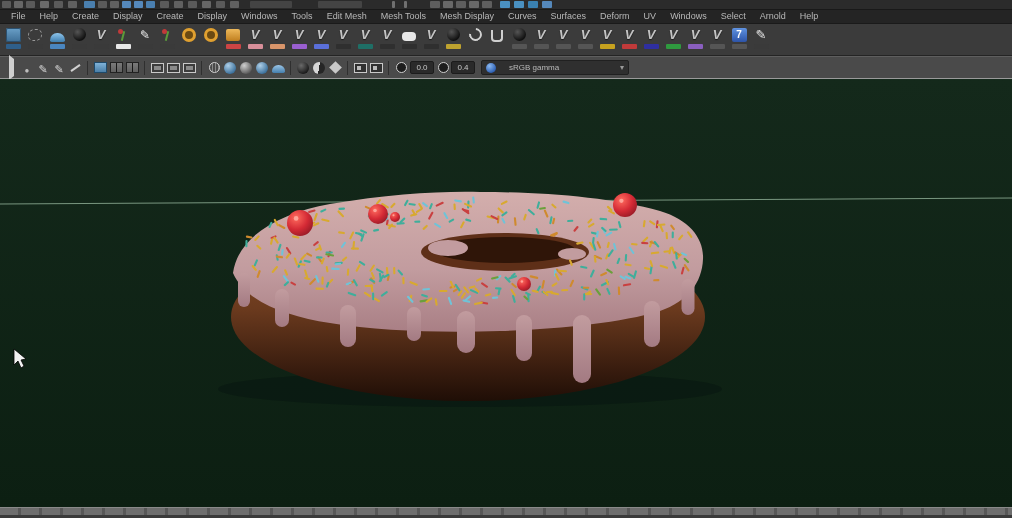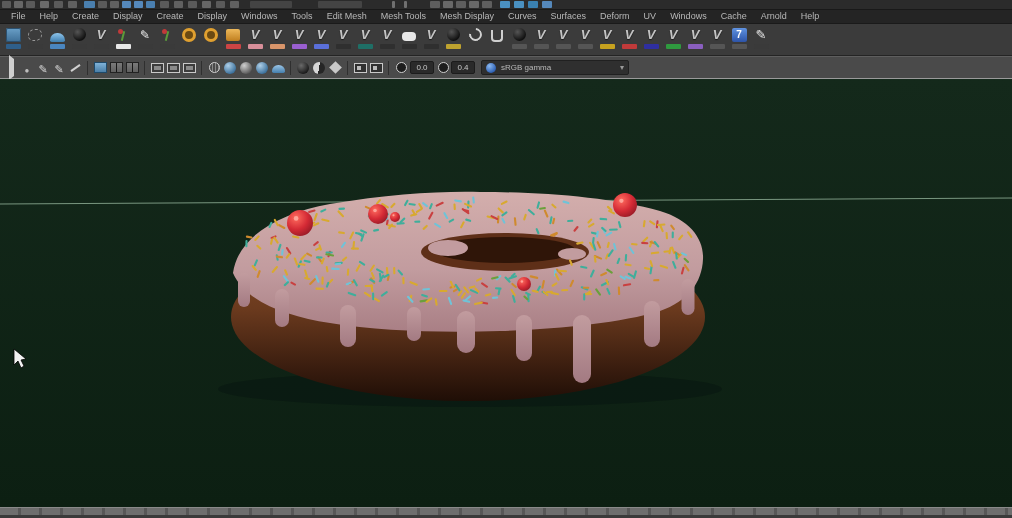--- a/index.html
+++ b/index.html
@@ -89,21 +89,21 @@
   .pi-boxp { width:13px; height:10px; border:1px solid #c9c9c9; background:#303030; }
   .pi-boxp::after { content:""; display:block; width:4px; height:4px; margin:2px; background:#bbb; }
   .pi-circD{ width:11px; height:11px; border-radius:50%; border:1px solid #cfcfcf; background:#1d1d1d; }
   .pt-val { min-width:24px; height:13px; background:#2a2a2a; border:1px solid #1c1c1c;
             color:#c8c8c8; font-size:8px; line-height:11px; text-align:center;
             border-radius:2px; margin:0 3px 0 1px; padding:0 3px; }
   #view-transform { display:flex; align-items:center; height:15px; background:#2f2f2f;
             border:1px solid #202020; border-radius:2px; margin-left:3px; width:148px; padding:0 4px; }
   #vt-cm-icon { width:10px; height:10px; border-radius:50%; flex:0 0 auto;
             background:radial-gradient(circle at 35% 30%, #8ab8f0, #2a5cb0 75%); }
-  #vt-label { flex:1; color:#b8b8b8; font-size:8px; padding-left:5px; white-space:nowrap;
+  #vt-label { flex:1; color:#b8b8b8; font-size:8px; padding-left:13px; white-space:nowrap;
             overflow:hidden; }
   #vt-arrow { color:#9a9a9a; font-size:8px; }
 
   
   #viewport { position:absolute; left:0; top:79px; width:1012px; height:428px;
               background:linear-gradient(var(--vp-top,#14291b), var(--vp-bottom,#0c1f12));
               overflow:hidden; }
   #scene { position:absolute; left:0; top:0; }
   #camera-label { position:absolute; left:0; top:414px; width:1012px; text-align:center;
               color:#a9b6a9; font-size:9px; letter-spacing:.5px; }
@@ -164,21 +164,21 @@
       <span class="menu-item">Windows</span>
       <span class="menu-item">Tools</span>
       <span class="menu-item">Edit Mesh</span>
       <span class="menu-item">Mesh Tools</span>
       <span class="menu-item">Mesh Display</span>
       <span class="menu-item">Curves</span>
       <span class="menu-item">Surfaces</span>
       <span class="menu-item">Deform</span>
       <span class="menu-item">UV</span>
       <span class="menu-item">Windows</span>
-      <span class="menu-item">Cache</span>
+      <span class="menu-item">Select</span>
       <span class="menu-item">Arnold</span>
       <span class="menu-item">Help</span>
     </div>
 
   <div id="shelf">
       <div class="shelf-tool">
         <div class="shelf-ico">
           <span class="g-grid"></span>
         </div>
         <div class="shelf-bar" style="background: rgb(47, 95, 138);"></div>

